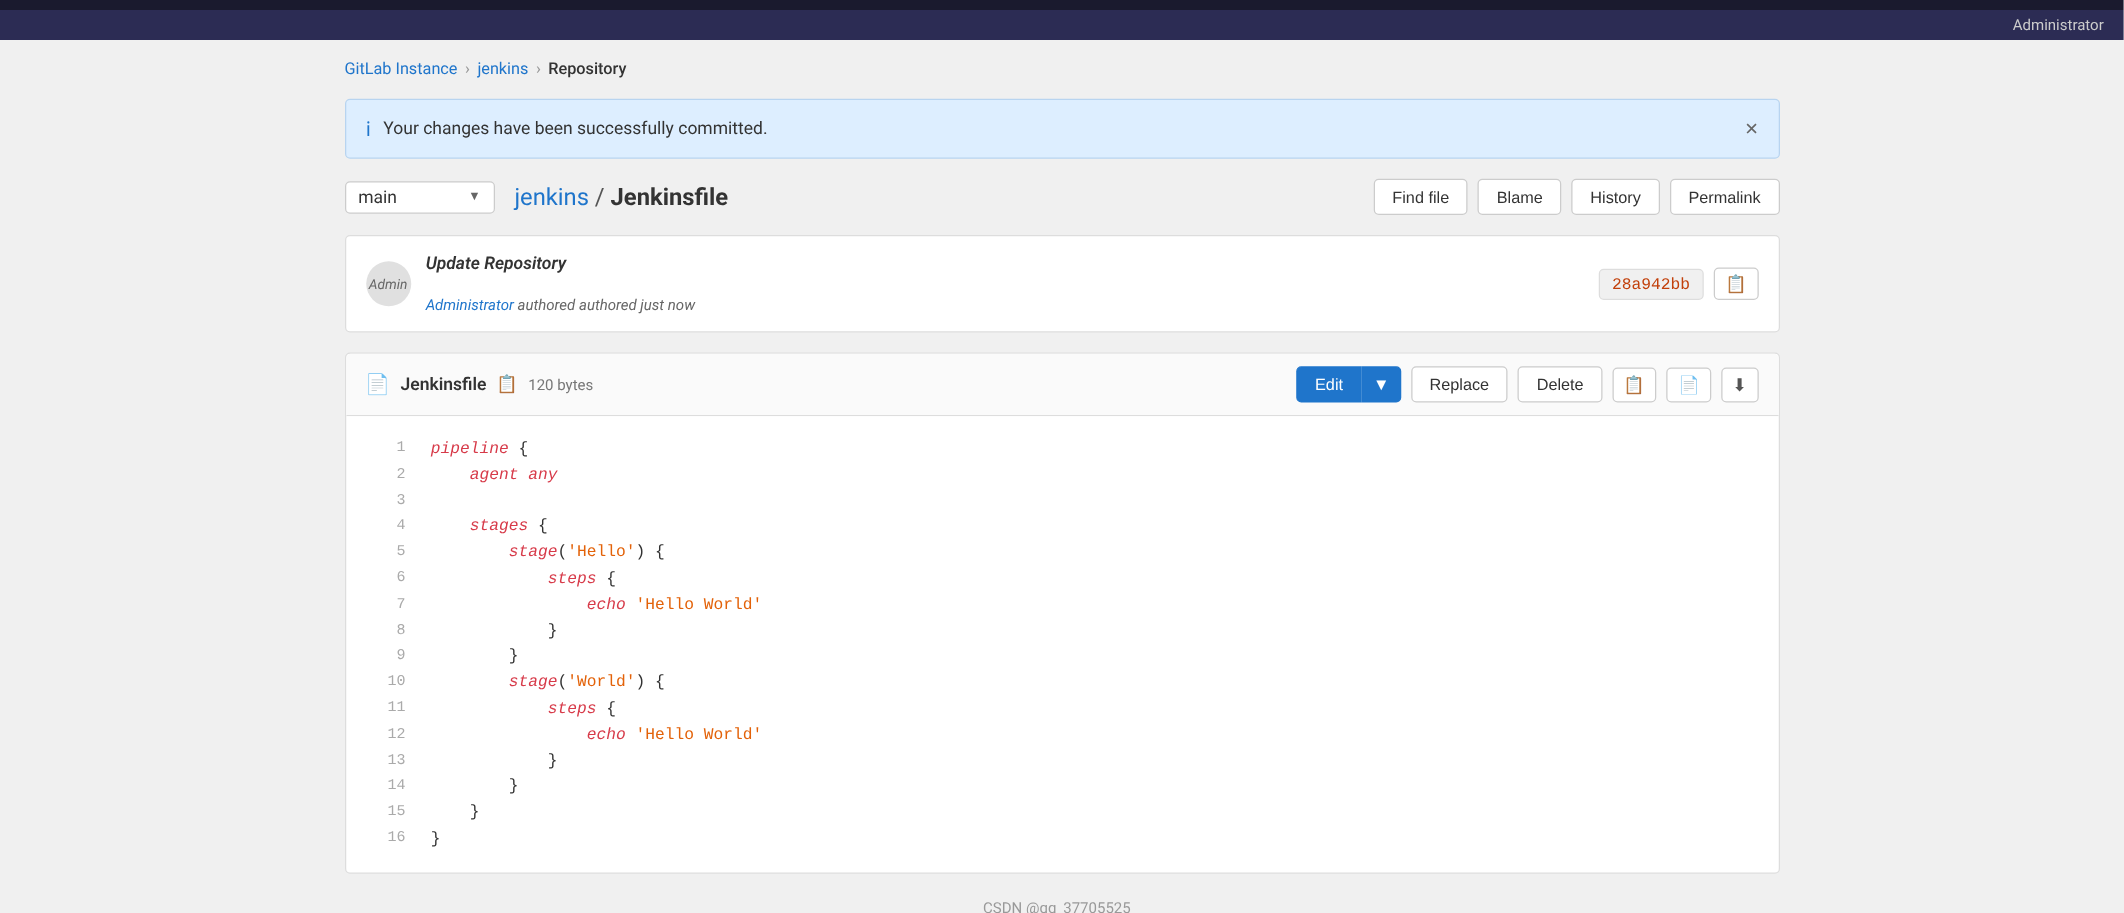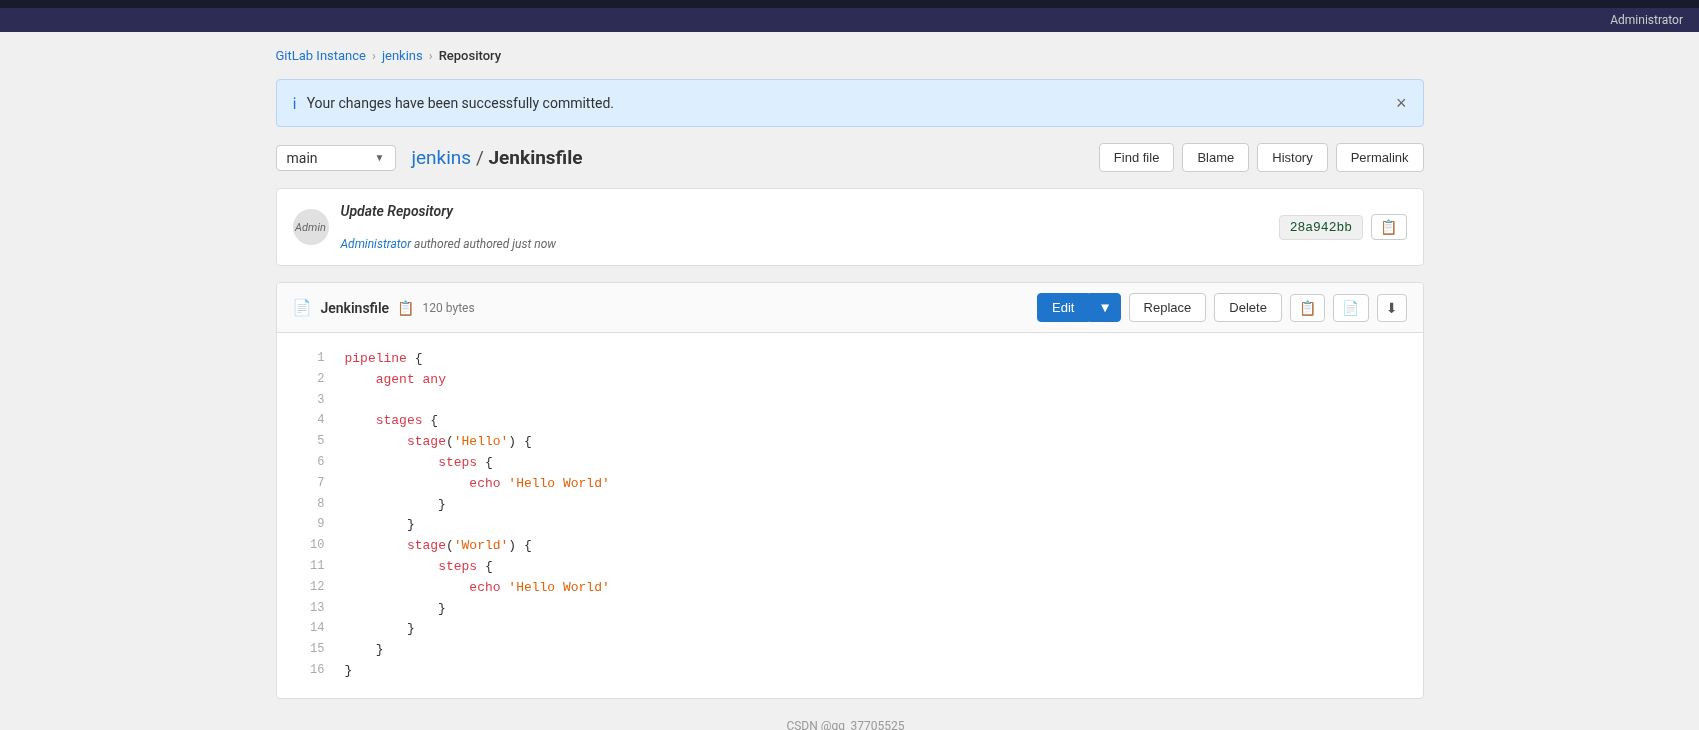--- a/index.html
+++ b/index.html
@@ -177,21 +177,21 @@
     .commit-meta { font-size: 12px; color: #666; margin-top: 18px; }
     .commit-meta a { color: #1f75cb; text-decoration: none; }
     .commit-right {
       display: flex;
       align-items: center;
       gap: 8px;
     }
     .commit-hash {
       font-family: 'Courier New', monospace;
       font-size: 13px;
-      color: #14532d;
+      color: #c2410c;
       background: #f0f0f0;
       border: 1px solid #ddd;
       border-radius: 4px;
       padding: 4px 10px;
     }
     .copy-btn {
       background: #fff;
       border: 1px solid #ccc;
       border-radius: 4px;
       padding: 4px 8px;
@@ -254,21 +254,21 @@
     .line-number {
       color: #aaa;
       width: 32px;
       text-align: right;
       margin-right: 20px;
       user-select: none;
       flex-shrink: 0;
       font-size: 12px;
     }
     .line-code { white-space: pre; color: #333; }
-    .kw { color: #d73a49; }
+    .kw { color: #d73a49; font-style: italic; }
     .str { color: #e36209; }
 
     .watermark {
       text-align: center;
       color: #999;
       font-size: 12px;
       margin-top: 20px;
       padding-right: 8px;
     }
   </style>

